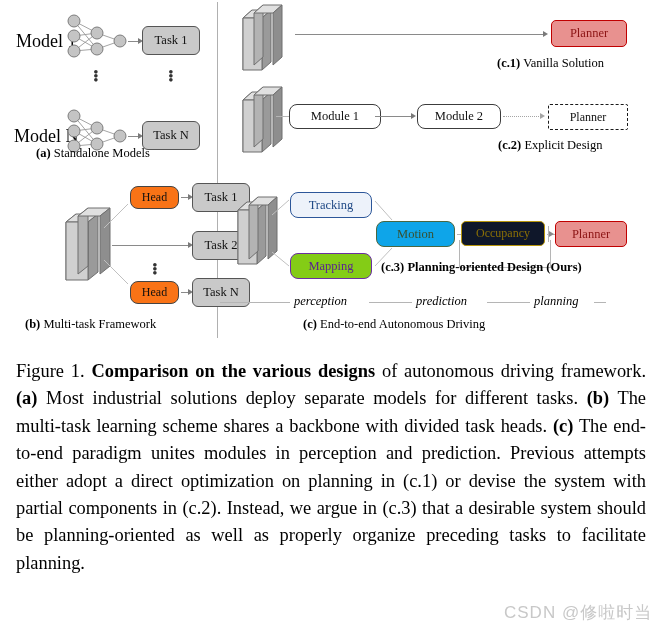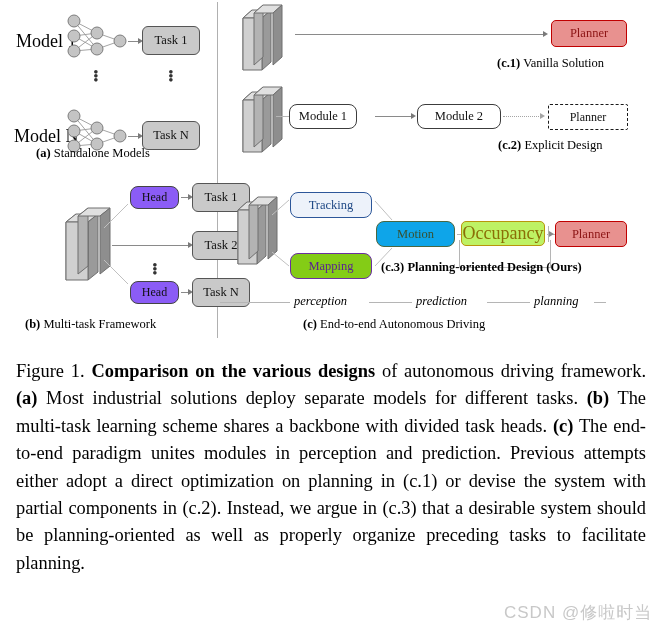--- a/index.html
+++ b/index.html
@@ -7,29 +7,29 @@
        font-family:"Liberation Serif","DejaVu Serif",serif;color:#000;}
 
   .fig{position:absolute;left:0;top:0;width:661px;height:345px;}
 
   
   .box{position:absolute;box-sizing:border-box;display:flex;align-items:center;
        justify-content:center;border-radius:6px;white-space:nowrap;
        font-family:"Liberation Serif","DejaVu Serif",serif;}
 
   .gray-box{background:#c9c9c9;border:1.4px solid #555555;color:#111;font-size:12.5px;}
-  .white-box{background:#8b5cf6;border:1.3px solid #444444;color:#111;font-size:12px;}
+  .white-box{background:#f97316;border:1.3px solid #444444;color:#111;font-size:12px;}
   .mod-box{background:#ffffff;border:1.4px solid #3c3c3c;color:#111;font-size:12.5px;border-radius:8px;}
   .dash-box{background:#ffffff;border:1.7px dashed #1a1a1a;color:#111;font-size:12px;border-radius:2px;}
 
   .planner-box{background:#e8918f;border:1.8px solid #c00000;color:#8c1414;font-size:12.5px;border-radius:5px;}
   .track-box{background:#edf2fa;border:1.7px solid #2c5699;color:#214a86;font-size:12.5px;border-radius:8px;}
   .map-box{background:#84cc16;border:1.7px solid #6b2fa0;color:#5b2490;font-size:12.5px;border-radius:8px;}
   .motion-box{background:#0ea5e9;border:1.7px solid #4a6741;color:#38502f;font-size:12.5px;border-radius:8px;}
-  .occ-box{background:#bef264;border:1.7px solid #b8960c;color:#8a6f06;font-size:18px;border-radius:5px;}
+  .occ-box{background:#0f172a;border:1.7px solid #b8960c;color:#8a6f06;font-size:12px;border-radius:5px;}
 
   
   .lbl{position:absolute;white-space:nowrap;font-size:18px;}
   .cap{position:absolute;white-space:nowrap;font-size:12.5px;}
   .cap b{font-weight:bold;}
   .phase{position:absolute;white-space:nowrap;font-style:italic;font-size:12.5px;color:#000000;}
 
   
   .hline{position:absolute;height:0;border-top:1px solid #8a8a8a;}
   .vline{position:absolute;width:0;border-left:1px solid #8a8a8a;}
@@ -232,21 +232,21 @@
         <polygon points="262,100 271,92 271,144 262,152" fill="#9a9a9a"></polygon>
         <polygon points="243,100 262,100 262,152 243,152" fill="#d0d0d0"></polygon>
         <polygon points="254,95 263,87 263,139 254,147" fill="#b3b3b3"></polygon>
         <polygon points="254,95 263,87 282,87 273,95" fill="#e0e0e0"></polygon>
         <polygon points="273,95 282,87 282,139 273,147" fill="#8e8e8e"></polygon>
       </g>
     </svg>
 
     <div class="hline thin" style="left:276px;top:116px;width:14px;"></div>
 
-    <div class="box mod-box" style="left:289px;top:104px;width:68px;height:25px;justify-content:center;">
+    <div class="box mod-box" style="left:289px;top:104px;width:92px;height:25px;justify-content:center;">
       <span>Module 1</span>
     </div>
 
     <div class="hline" style="left:375px;top:116px;width:37px;"></div>
     <div class="arrowhead" style="left:411px;top:112.5px;"></div>
 
     <div class="box mod-box" style="left:417px;top:104px;width:84px;height:25px;">
       <span>Module 2</span>
     </div>
 

